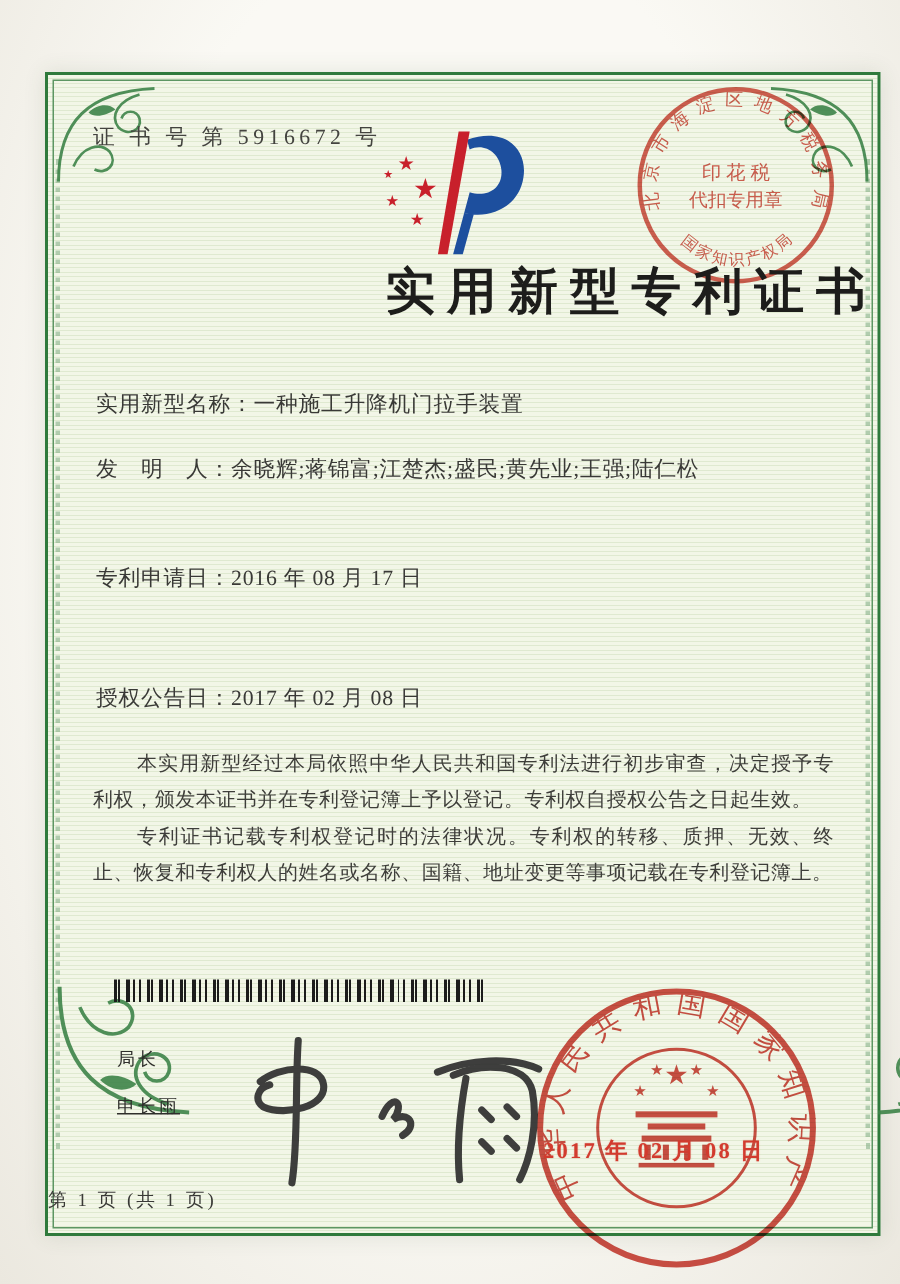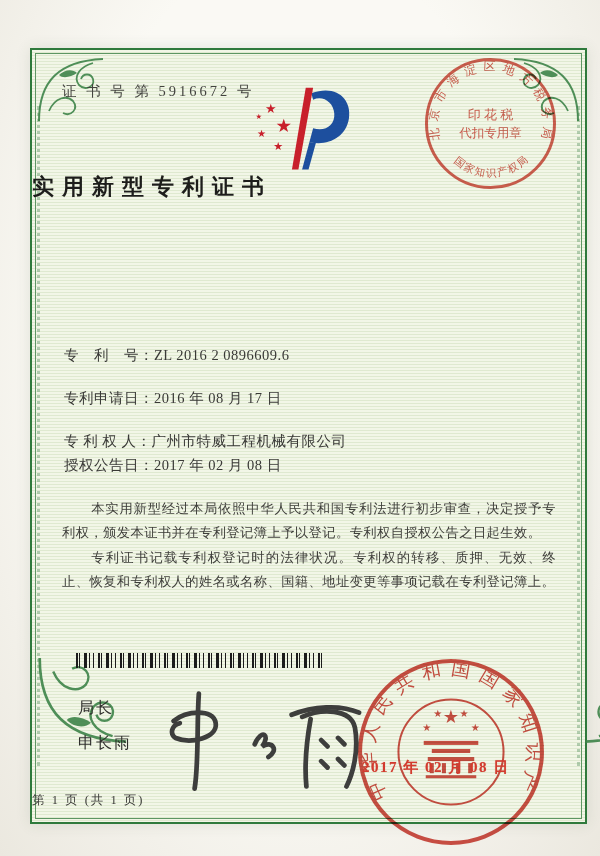--- a/index.html
+++ b/index.html
@@ -19,39 +19,39 @@
   .vine.left{left:5px;} .vine.right{right:5px;}
   .corner{position:absolute;width:70px;height:70px;color:#3e8449;opacity:.9;}
   .corner.tl{left:5px;top:5px;}
   .corner.tr{right:5px;top:5px;transform:scaleX(-1);}
   .corner.bl{left:5px;bottom:5px;transform:scaleY(-1) scale(1.35);transform-origin:left top;}
   .corner.br{right:5px;bottom:5px;transform:scale(-1,-1) scale(1.35);transform-origin:right top;}
   .cert-no{position:absolute;left:30px;top:32px;font-size:14.5px;color:#43433f;letter-spacing:3px;}
   .tax-stamp{position:absolute;left:391px;top:6px;width:135px;height:135px;opacity:.88;mix-blend-mode:multiply;}
   .logo{position:absolute;left:213px;top:34px;width:116px;height:92px;}
   .title{
-    position:absolute;left:0;top:122px;width:100%;text-align:left;
-    font-size:22px;font-weight:700;color:#1d1d1b;letter-spacing:8px;margin:0;
+    position:absolute;left:0;top:122px;width:100%;text-align:right;
+    font-size:33px;font-weight:700;color:#1d1d1b;letter-spacing:8px;margin:0;
   }
   .field{position:absolute;left:32px;width:500px;font-size:14.5px;color:#393936;letter-spacing:.5px;}
   .field .lbl{font-weight:400;}
   .paras{position:absolute;left:30px;top:447px;width:494px;}
   .para{
     font-size:13.3px;line-height:1.83;color:#3e3e3a;text-align:justify;
     text-indent:2.2em;margin:0;letter-spacing:.4px;
   }
   .barcode{
     position:absolute;left:44px;top:603px;width:250px;height:15px;
     background:repeating-linear-gradient(90deg,
       #1c1c1c 0 2px,transparent 2px 3px,#1c1c1c 3px 4px,transparent 4px 8px,
       #1c1c1c 8px 11px,transparent 11px 13px,#1c1c1c 13px 14px,transparent 14px 17px,
       #1c1c1c 17px 18px,transparent 18px 22px);
   }
-  .signer{position:absolute;left:46px;top:648px;font-size:16px;color:#2e2e2b;letter-spacing:2px;}
-  .signer .name{margin-top:14px;}
+  .signer{position:absolute;left:46px;top:648px;font-size:12px;color:#2e2e2b;letter-spacing:2px;}
+  .signer .name{margin-top:14px;text-decoration:underline;}
   .signature{position:absolute;left:112px;top:630px;width:232px;height:118px;}
   .seal{position:absolute;left:323px;top:606px;width:192px;height:192px;opacity:.87;mix-blend-mode:multiply;}
   .seal-date{
     position:absolute;left:330px;top:708px;width:180px;z-index:5;
     color:#d23b2e;font-size:15px;font-weight:700;letter-spacing:1.5px;text-shadow:0 0 1px rgba(210,59,46,.4);
   }
   .footer{position:absolute;left:0;top:742px;width:100%;font-size:12.5px;color:#3a3a37;letter-spacing:2px;}
   svg text{font-family:"Liberation Serif", serif;}
 </style>
 </head>
@@ -111,28 +111,28 @@
     <polygon points="58,4 66,4 50,93 43,93" fill="#c8202b"></polygon>
     <text x="34" y="52" font-size="20" fill="#c8202b" text-anchor="middle">★</text>
     <text x="20" y="32" font-size="14" fill="#c8202b" text-anchor="middle">★</text>
     <text x="10" y="58" font-size="11" fill="#c8202b" text-anchor="middle">★</text>
     <text x="28" y="72" font-size="12" fill="#c8202b" text-anchor="middle">★</text>
     <text x="7" y="38" font-size="8" fill="#c8202b" text-anchor="middle">★</text>
   </svg>
 
   <h1 class="title">实用新型专利证书</h1>
 
-  <div class="field" style="top:296px">
-    <span class="lbl">专　利　号：</span><span>ZL 2016 2 0896609.6</span>
+  <div class="field" style="top:210px">
+    <span class="lbl">实用新型名称：</span><span>一种施工升降机门拉手装置</span>
   </div>
-  <div class="field" style="top:339px">
+  <div class="field" style="top:253px">
+    <span class="lbl">发　明　人：</span><span>余晓辉;蒋锦富;江楚杰;盛民;黄先业;王强;陆仁松</span>
+  </div>
+  <div class="field" style="top:326px">
     <span class="lbl">专利申请日：</span><span>2016 年 08 月 17 日</span>
-  </div>
-  <div class="field" style="top:382px">
-    <span class="lbl">专 利 权 人：</span><span>广州市特威工程机械有限公司</span>
   </div>
   <div class="field" style="top:406px">
     <span class="lbl">授权公告日：</span><span>2017 年 02 月 08 日</span>
   </div>
 
   <div class="paras">
     <p class="para">本实用新型经过本局依照中华人民共和国专利法进行初步审查，决定授予专利权，颁发本证书并在专利登记簿上予以登记。专利权自授权公告之日起生效。</p>
     <p class="para">专利证书记载专利权登记时的法律状况。专利权的转移、质押、无效、终止、恢复和专利权人的姓名或名称、国籍、地址变更等事项记载在专利登记簿上。</p>
   </div>
 

